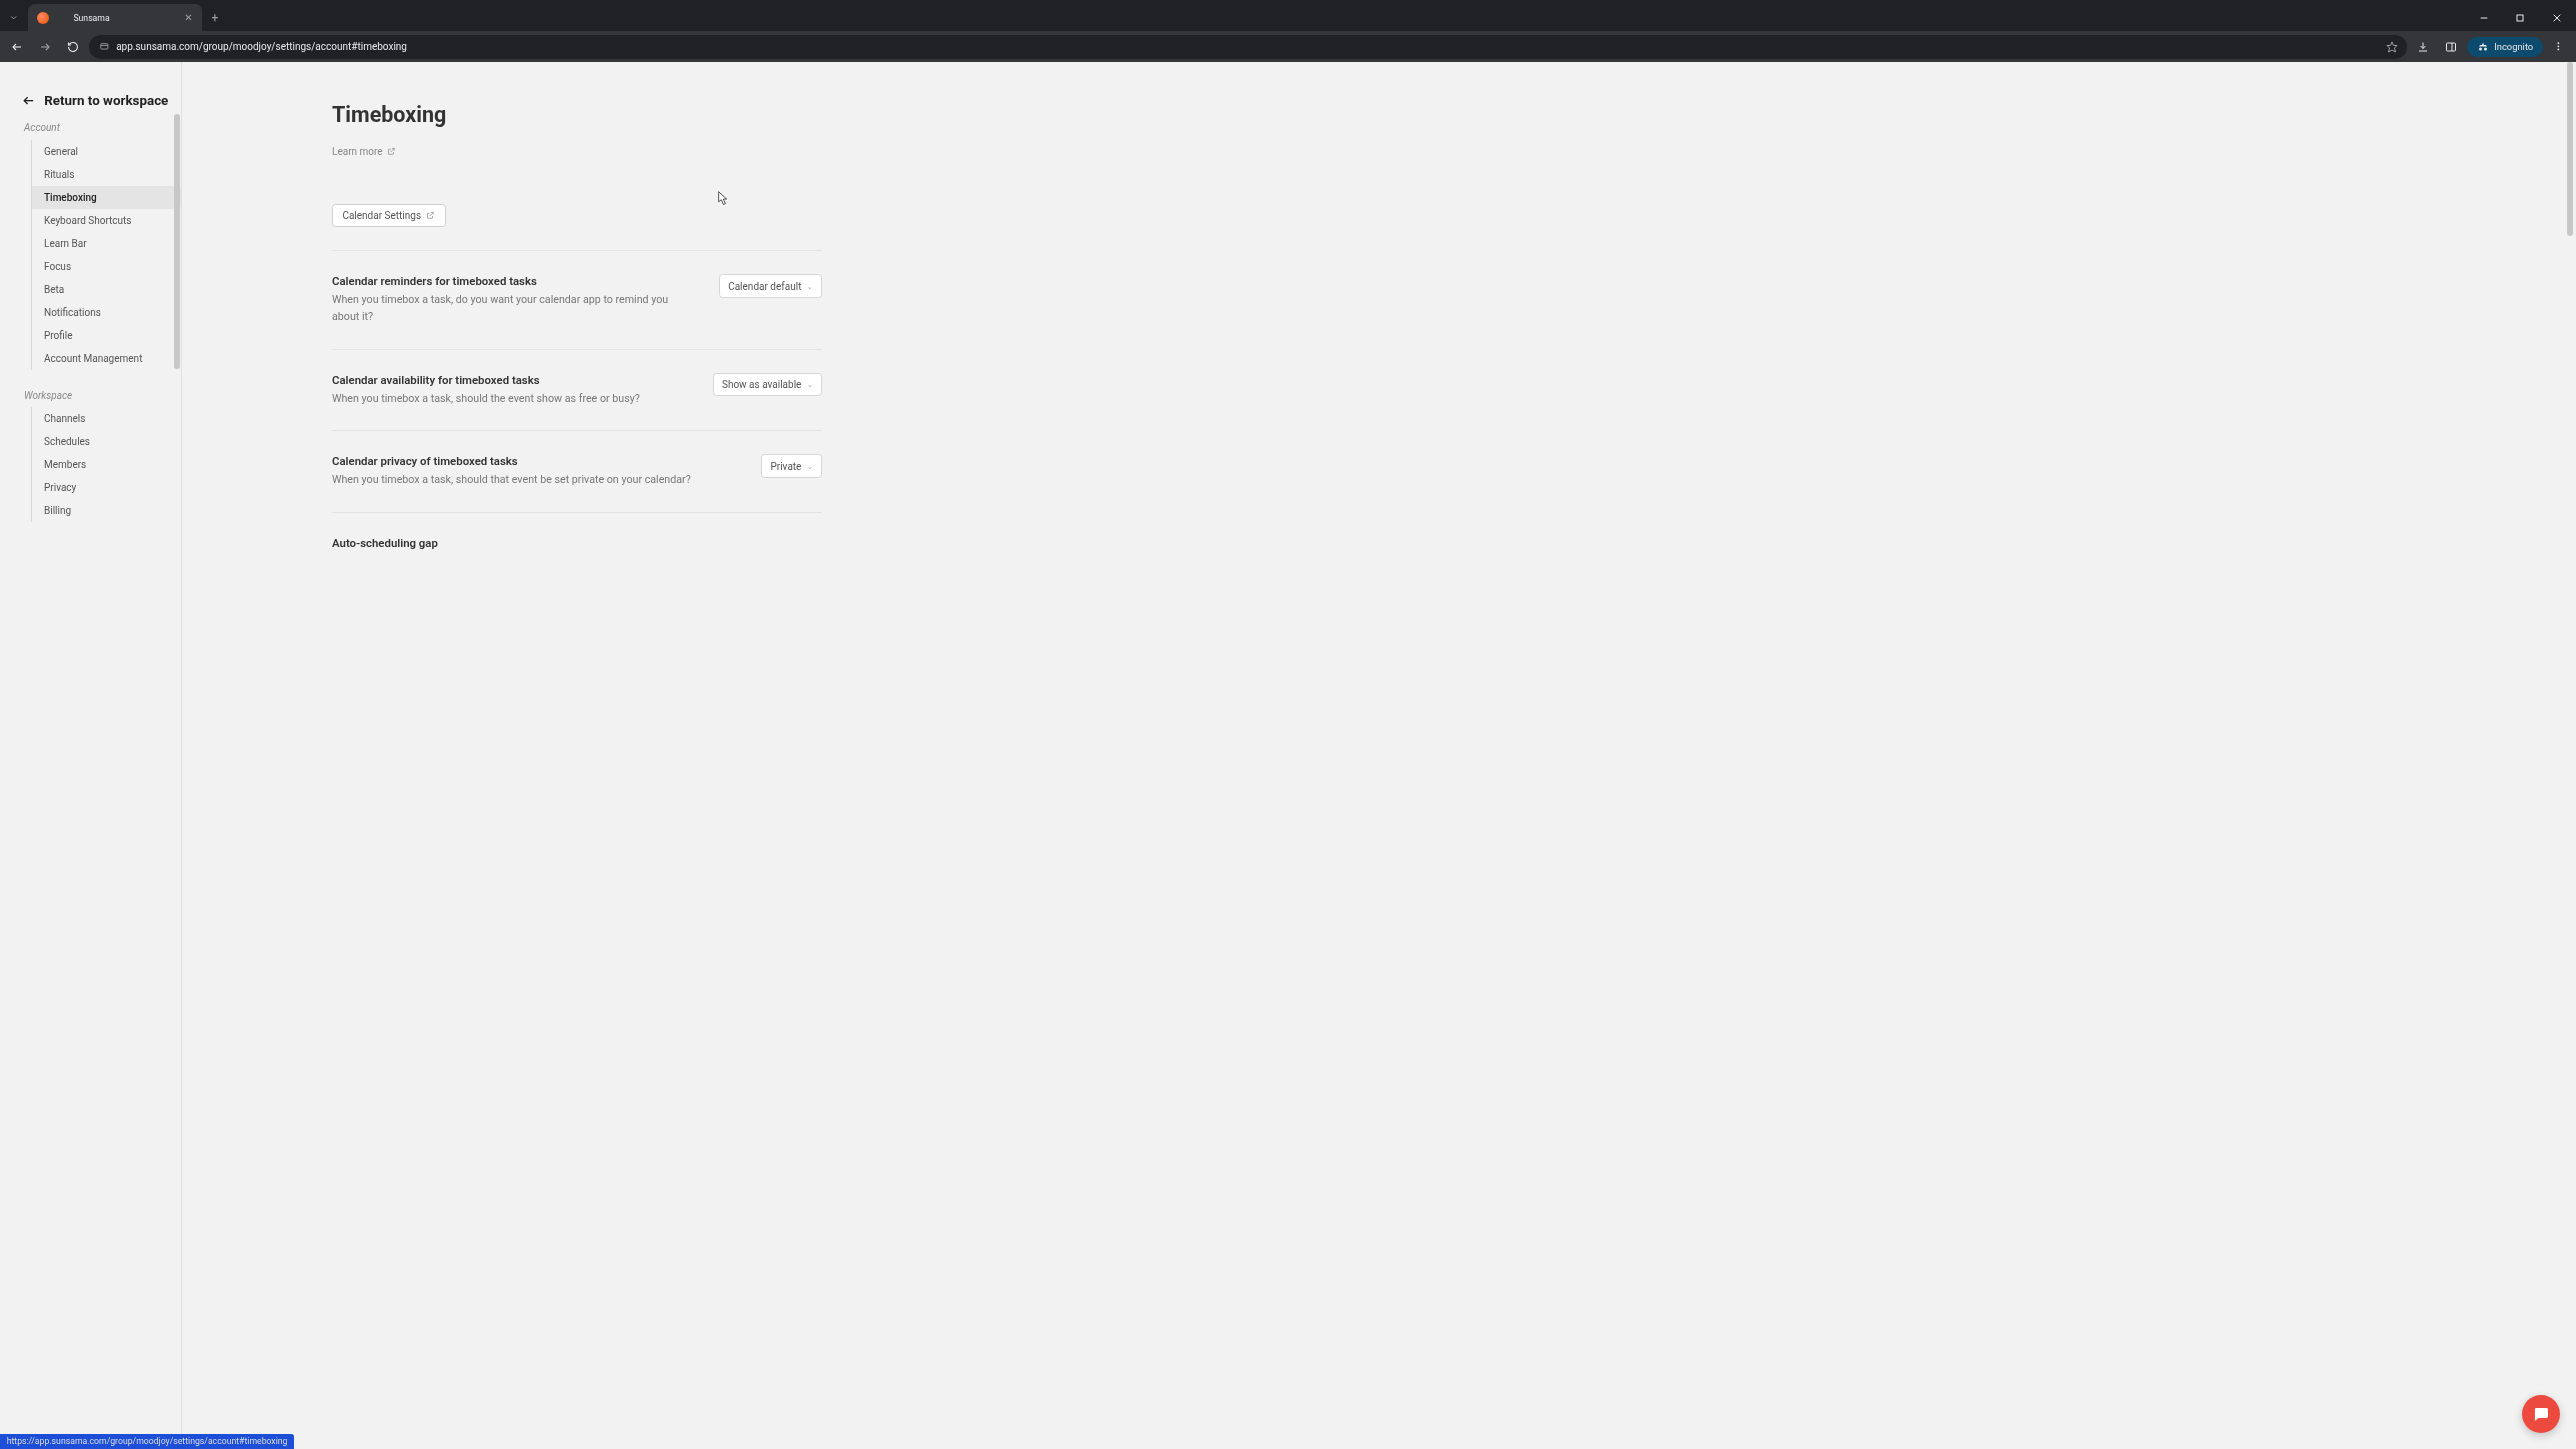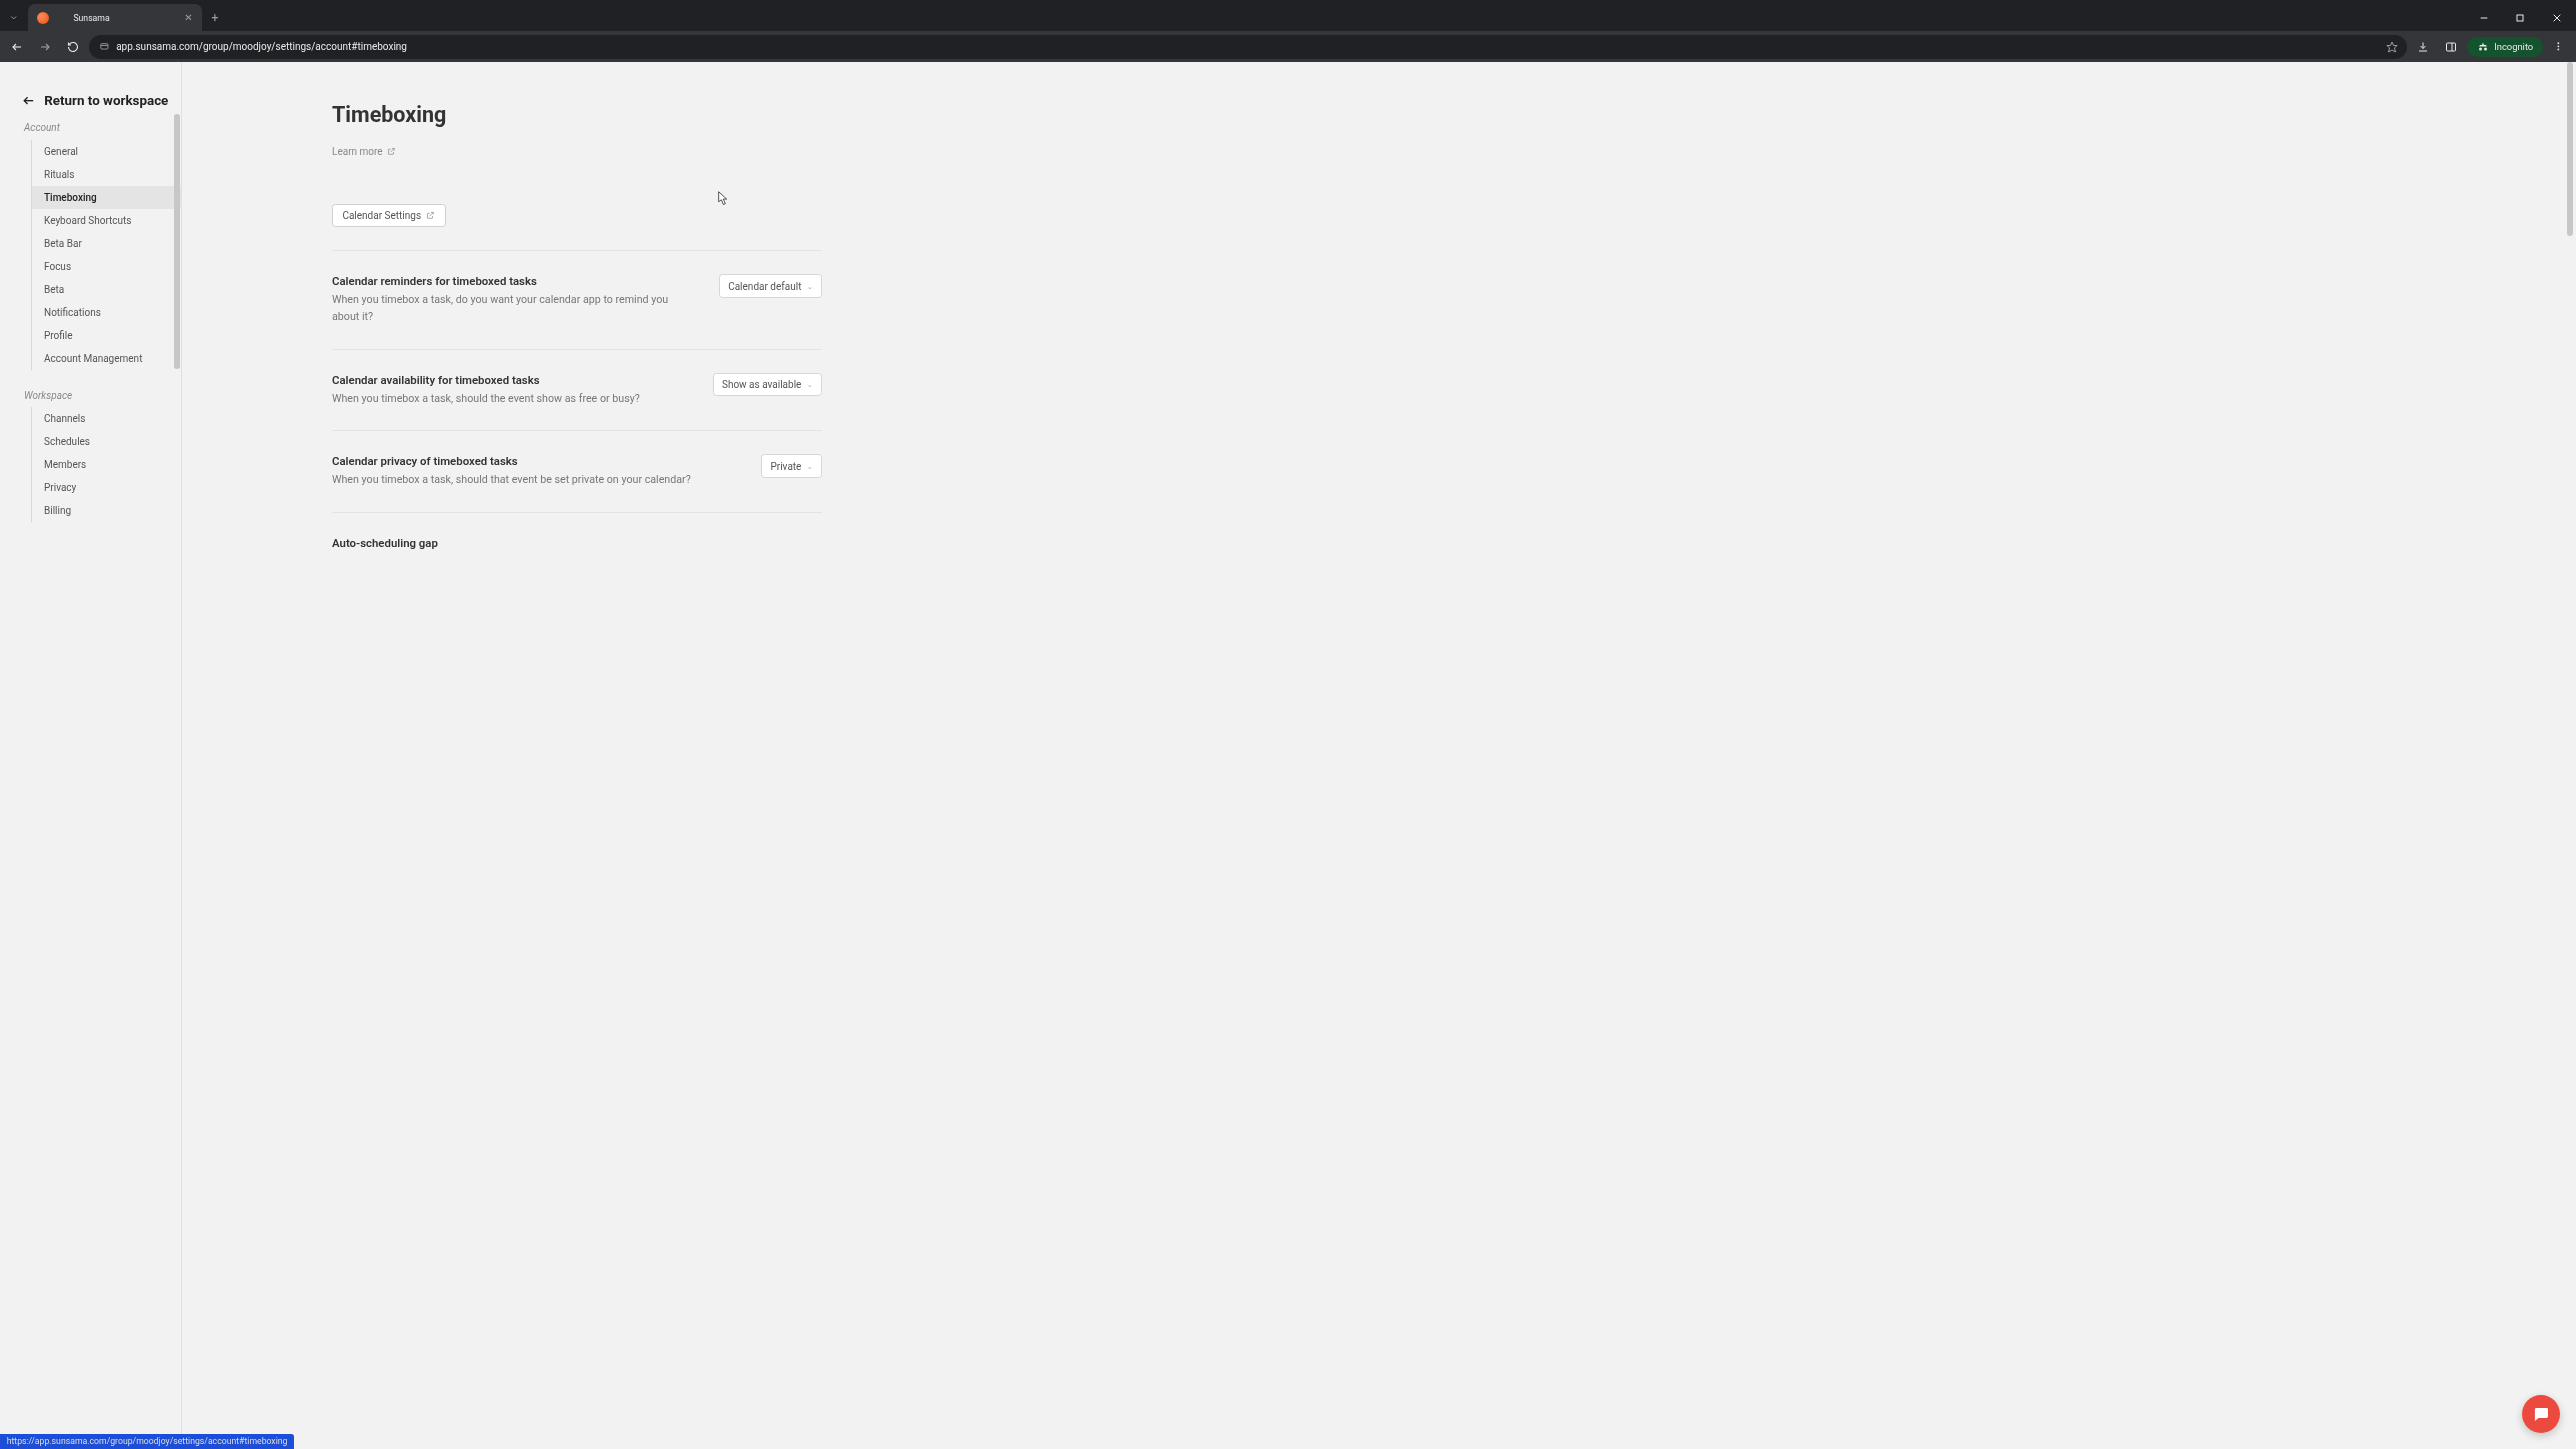--- a/index.html
+++ b/index.html
@@ -17,21 +17,21 @@
 .window-controls { margin-left: auto; display: flex; gap: 5.4px; padding-right: 4px; }
 .window-btn { width: 31px; height: 23px; display: flex; align-items: center; justify-content: center; color: #e8eaed; cursor: pointer; }
 
 .toolbar { display: flex; align-items: center; height: 31px; background: #35363a; padding: 0 5.4px; gap: 4px; }
 .nav-btn { width: 24px; height: 24px; display: flex; align-items: center; justify-content: center; color: #9aa0a6; border-radius: 50%; cursor: pointer; }
 .nav-btn.enabled { color: #e8eaed; }
 .address-bar { flex: 1; background: #202124; border-radius: 13.4px; height: 24px; display: flex; align-items: center; padding: 0 9.4px; gap: 6.7px; color: #9aa0a6; }
 .site-info { display: flex; align-items: center; gap: 4px; }
 .url { color: #e8eaed; font-size: 10px; flex: 1; }
 .toolbar-icon { width: 24px; height: 24px; display: flex; align-items: center; justify-content: center; color: #e8eaed; cursor: pointer; }
-.incognito-badge { display: flex; align-items: center; gap: 5.4px; background: #14532d; padding: 4px 9.4px; border-radius: 12px; color: #e8eaed; font-size: 9.4px; }
+.incognito-badge { display: flex; align-items: center; gap: 5.4px; background: #0c4a6e; padding: 4px 9.4px; border-radius: 12px; color: #e8eaed; font-size: 9.4px; }
 
 
 .app { background: #f2f2f2; height: calc(100vh - 62px); display: flex; position: relative; color: #333; }
 .return-bar { position: absolute; top: 16px; left: 0; right: 0; padding: 14.8px 21.5px; display: flex; align-items: center; gap: 9.4px; z-index: 2; }
 .return-bar .arrow { font-size: 13.4px; color: #222; }
 .return-text { font-size: 13.4px; font-weight: 700; color: #222; }
 
 .sidebar { width: 182px; padding: 52px 0 0 0; border-right: 0.7px solid #e0e0e0; position: relative; overflow-y: auto; height: 100%; }
 .sidebar-scroll { position: absolute; right: 1.3px; top: 52px; width: 5.4px; height: 255px; background: #c7c7c7; border-radius: 2.7px; }
 .nav-group-title { font-size: 10px; color: #888; padding: 8px 24px 6.7px; font-style: italic; }
@@ -177,21 +177,21 @@
 
   <div class="sidebar">
     <div class="sidebar-scroll"></div>
 
     <div class="nav-group-title">Account</div>
     <div class="nav-group">
       <div class="nav-item">General</div>
       <div class="nav-item">Rituals</div>
       <div class="nav-item active">Timeboxing</div>
       <div class="nav-item">Keyboard Shortcuts</div>
-      <div class="nav-item">Beta Bar</div>
+      <div class="nav-item">Learn Bar</div>
       <div class="nav-item">Focus</div>
       <div class="nav-item">Beta</div>
       <div class="nav-item">Notifications</div>
       <div class="nav-item">Profile</div>
       <div class="nav-item">Account Management</div>
     </div>
 
     <div class="nav-group-title">Workspace</div>
     <div class="nav-group">
       <div class="nav-item">Channels</div>

